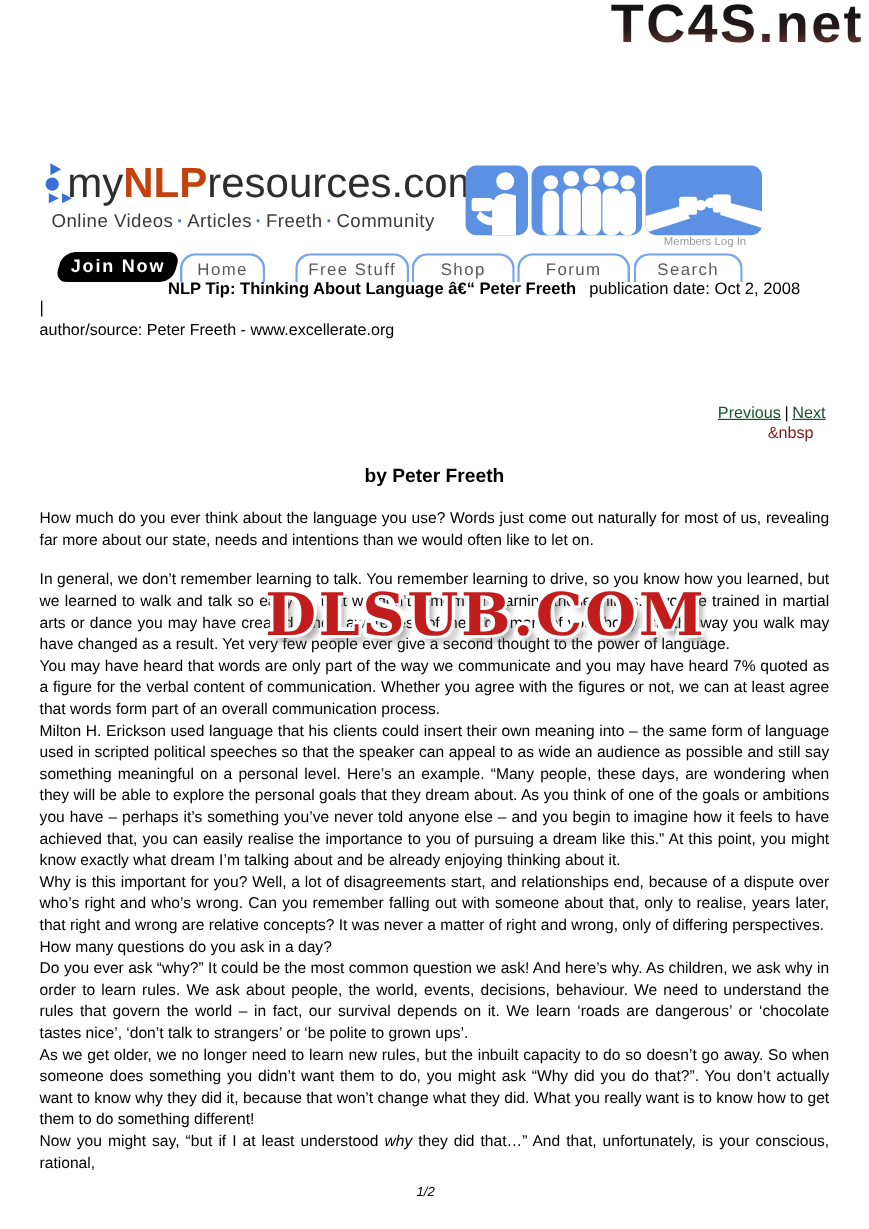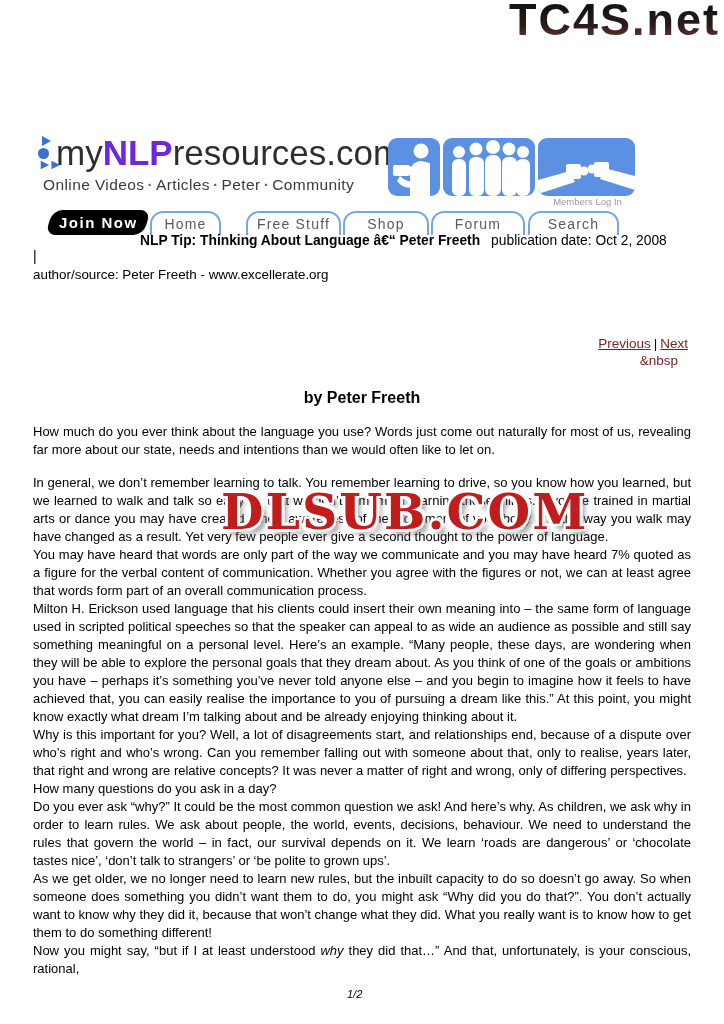--- a/index.html
+++ b/index.html
@@ -14,21 +14,21 @@
 
   
   .brand{position:absolute;left:35px;top:133px;}
   .brand-row{display:flex;align-items:center;}
   .brand-icon{width:18px;margin-right:3px;display:flex;flex-direction:column;align-items:flex-start;}
   .tri{width:0;height:0;border-top:5px solid transparent;border-bottom:5px solid transparent;
        border-left:9px solid #3b6fd4;margin-left:7px;}
   .circ{width:11px;height:11px;border-radius:50%;background:#3b6fd4;margin:2px 0 0 3px;}
   .ff{color:#3b6fd4;font-weight:bold;font-size:14px;line-height:11px;letter-spacing:-3px;margin-left:3px;}
   .brand-name{font-size:35px;color:#2e2e2e;letter-spacing:0;}
-  .brand-name .nlp{color:#6d28d9;font-weight:bold;text-align:center;}
+  .brand-name .nlp{color:#c2410c;font-weight:bold;text-align:center;}
   .brand-tagline{font-size:15.5px;color:#3a3a3a;margin:3px 0 0 8px;letter-spacing:.4px;}
   .brand-tagline .dot{color:#3b6fd4;font-weight:bold;margin:0 3px;}
 
   
   .tile{position:absolute;top:138px;height:58px;background:#5b90e2;border-radius:9px;overflow:hidden;}
   .tile svg{display:block;width:100%;height:100%;}
   .members{position:absolute;left:538px;top:196px;width:99px;text-align:center;
            font-size:9.5px;color:#999;}
 
   
@@ -41,21 +41,21 @@
 
   
   .title-line{position:absolute;left:140px;top:233px;font-size:13.8px;white-space:nowrap;}
   .title-bold{font-weight:bold;}
   .pub{margin-left:11px;text-align:right;}
   .pipe{position:absolute;left:33px;top:248px;font-size:14px;}
   .author{position:absolute;left:33px;top:267px;font-size:13.4px;}
 
   
   .pager{position:absolute;right:36px;top:336px;text-align:right;font-size:13.5px;}
-  .pager a{color:#7f1d1d;text-decoration:underline;cursor:pointer;margin-top:28px;}
+  .pager a{color:#14532d;text-decoration:underline;cursor:pointer;margin-top:28px;}
   .pager .sep{color:#000;margin:0 3px;}
   .pager .nbsp{margin-top:2px;padding-right:10px;color:#7f1d1d;}
 
   
   .byline{position:absolute;left:33px;top:389px;width:658px;text-align:center;
           font-weight:bold;font-size:16px;}
   .article{position:absolute;left:33px;top:423px;width:658px;font-size:13px;line-height:18px;
            text-align:justify;}
   .article p{margin:0 0 15px 0;}
   .article .pbody{margin:0;}
@@ -81,21 +81,21 @@
 
   <div class="brand">
     <div class="brand-row">
       <div class="brand-icon">
         <div class="tri"></div>
           <div class="circ"></div>
           <div class="ff">►►</div>
       </div>
       <div class="brand-name"><span>my</span><span class="nlp">NLP</span><span>resources.com</span></div>
     </div>
-    <div class="brand-tagline"><span>Online Videos</span><span class="dot">·</span><span>Articles</span><span class="dot">·</span><span>Peter</span><span class="dot">·</span><span>Community</span></div>
+    <div class="brand-tagline"><span>Online Videos</span><span class="dot">·</span><span>Articles</span><span class="dot">·</span><span>Freeth</span><span class="dot">·</span><span>Community</span></div>
   </div>
 
   <div class="tile" style="left:388px;width:52px;">
     <svg viewBox="0 0 52 58">
       <circle cx="33" cy="13" r="7.5" fill="#fff"></circle>
       <path d="M22 58 V36 q0-12 11-13 l9 2 V58 Z" fill="#fff"></path>
       <rect x="5" y="27" width="17" height="11" rx="2" fill="#fff"></rect>
       <path d="M22 28 l7 4 -7 4 Z" fill="#fff"></path>
       <path d="M12 38 q7 7 14 5 l0 6 q-10 3 -17 -6 Z" fill="#fff"></path>
     </svg>

